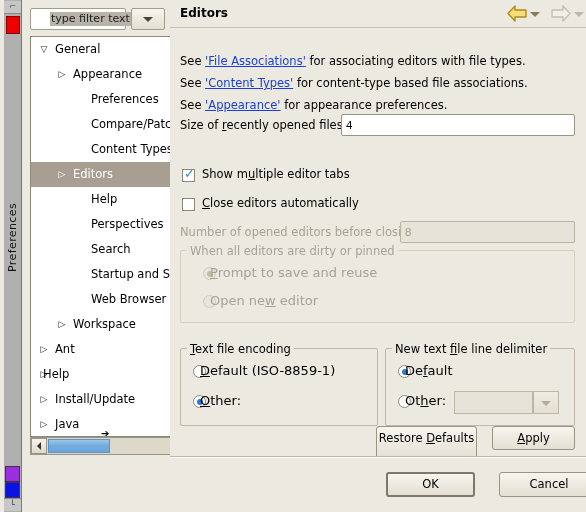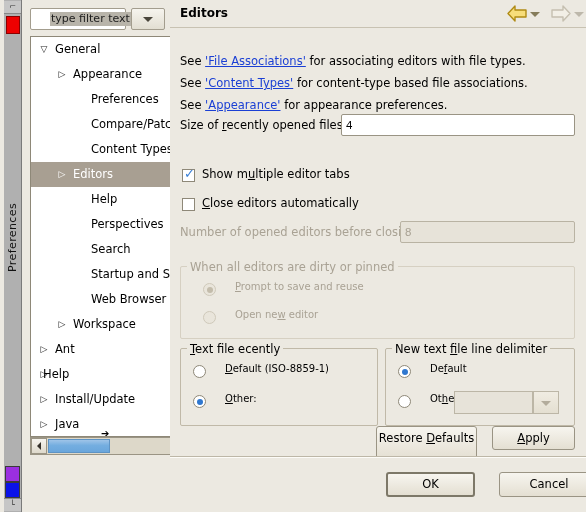--- a/index.html
+++ b/index.html
@@ -306,21 +306,21 @@
     font-size: 11.5px; color: #000; white-space: nowrap;
   }
   .cblabel u { text-decoration: underline; }
 
   .grp {
     position: absolute;
     border: 1px solid #c0b9a8;
     border-radius: 2px;
     box-sizing: border-box;
   }
-  .grp.disabled { border-color: #d6d0c2; margin-top: 16px; }
+  .grp.disabled { border-color: #d6d0c2; }
   .grp-title {
     position: absolute; top: -7px; left: 6px;
     background: #ece9e1;
     padding: 0 3px;
     font-size: 11.5px; color: #000;
     white-space: nowrap;
   }
   .grp.disabled .grp-title { color: #a9a294; }
   .grp-title u { text-decoration: underline; }
 
@@ -336,22 +336,22 @@
   .rbox.on::after {
     content: "";
     position: absolute; left: 2.5px; top: 2.5px;
     width: 6px; height: 6px;
     border-radius: 50%;
     background: #2f77cf;
   }
   .rbox.dis { background: #e9e5db; border-color: #cfc9ba; }
   .rbox.dis.on::after { background: #c3bcab; }
   .rblabel {
-    position: absolute; left: 32px; top: -2px;
-    font-size: 10px; color: #000; white-space: nowrap;
+    position: absolute; left: 7px; top: -2px;
+    font-size: 13px; color: #000; white-space: nowrap;
   }
   .rblabel.dis { color: #a9a294; }
   .rblabel u { text-decoration: underline; }
 
   .combo { position: absolute; }
   .combo .cfield {
     position: absolute; left: 0; top: 0;
     background: #fff;
     border: 1px solid #3c7fc4;
     box-sizing: border-box;
@@ -598,21 +598,21 @@
           <span class="rblabel dis"><span></span><u>P</u><span>rompt to save and reuse</span></span>
         </div>
 
         <div class="rbrow" style="left:22px; top:44px">
           <span class="rbox dis"></span>
           <span class="rblabel dis"><span>Open ne</span><u>w</u><span> editor</span></span>
         </div>
       </div>
 
       <div class="grp" style="left:10px; top:320px; width:198px; height:78px;">
-        <span class="grp-title"><span></span><u>T</u><span>ext file ecently</span></span>
+        <span class="grp-title"><span></span><u>T</u><span>ext file encoding</span></span>
 
         <div class="rbrow" style="left:12px; top:16px">
           <span class="rbox"></span>
           <span class="rblabel"><span></span><u>D</u><span>efault (ISO-8859-1)</span></span>
         </div>
 
         <div class="rbrow" style="left:12px; top:46px">
           <span class="rbox on"></span>
           <span class="rblabel"><span></span><u>O</u><span>ther:</span></span>
         </div>

